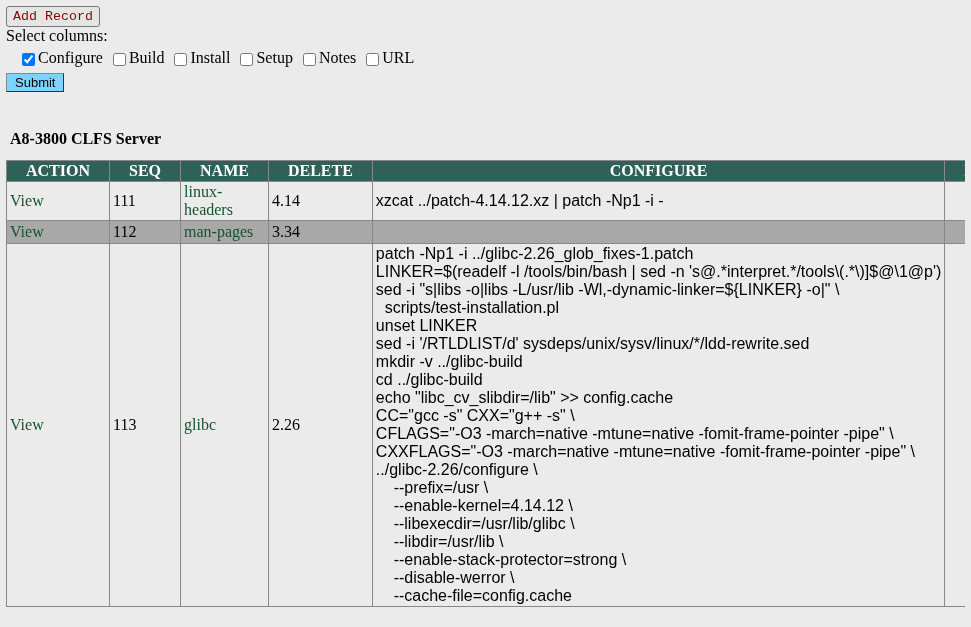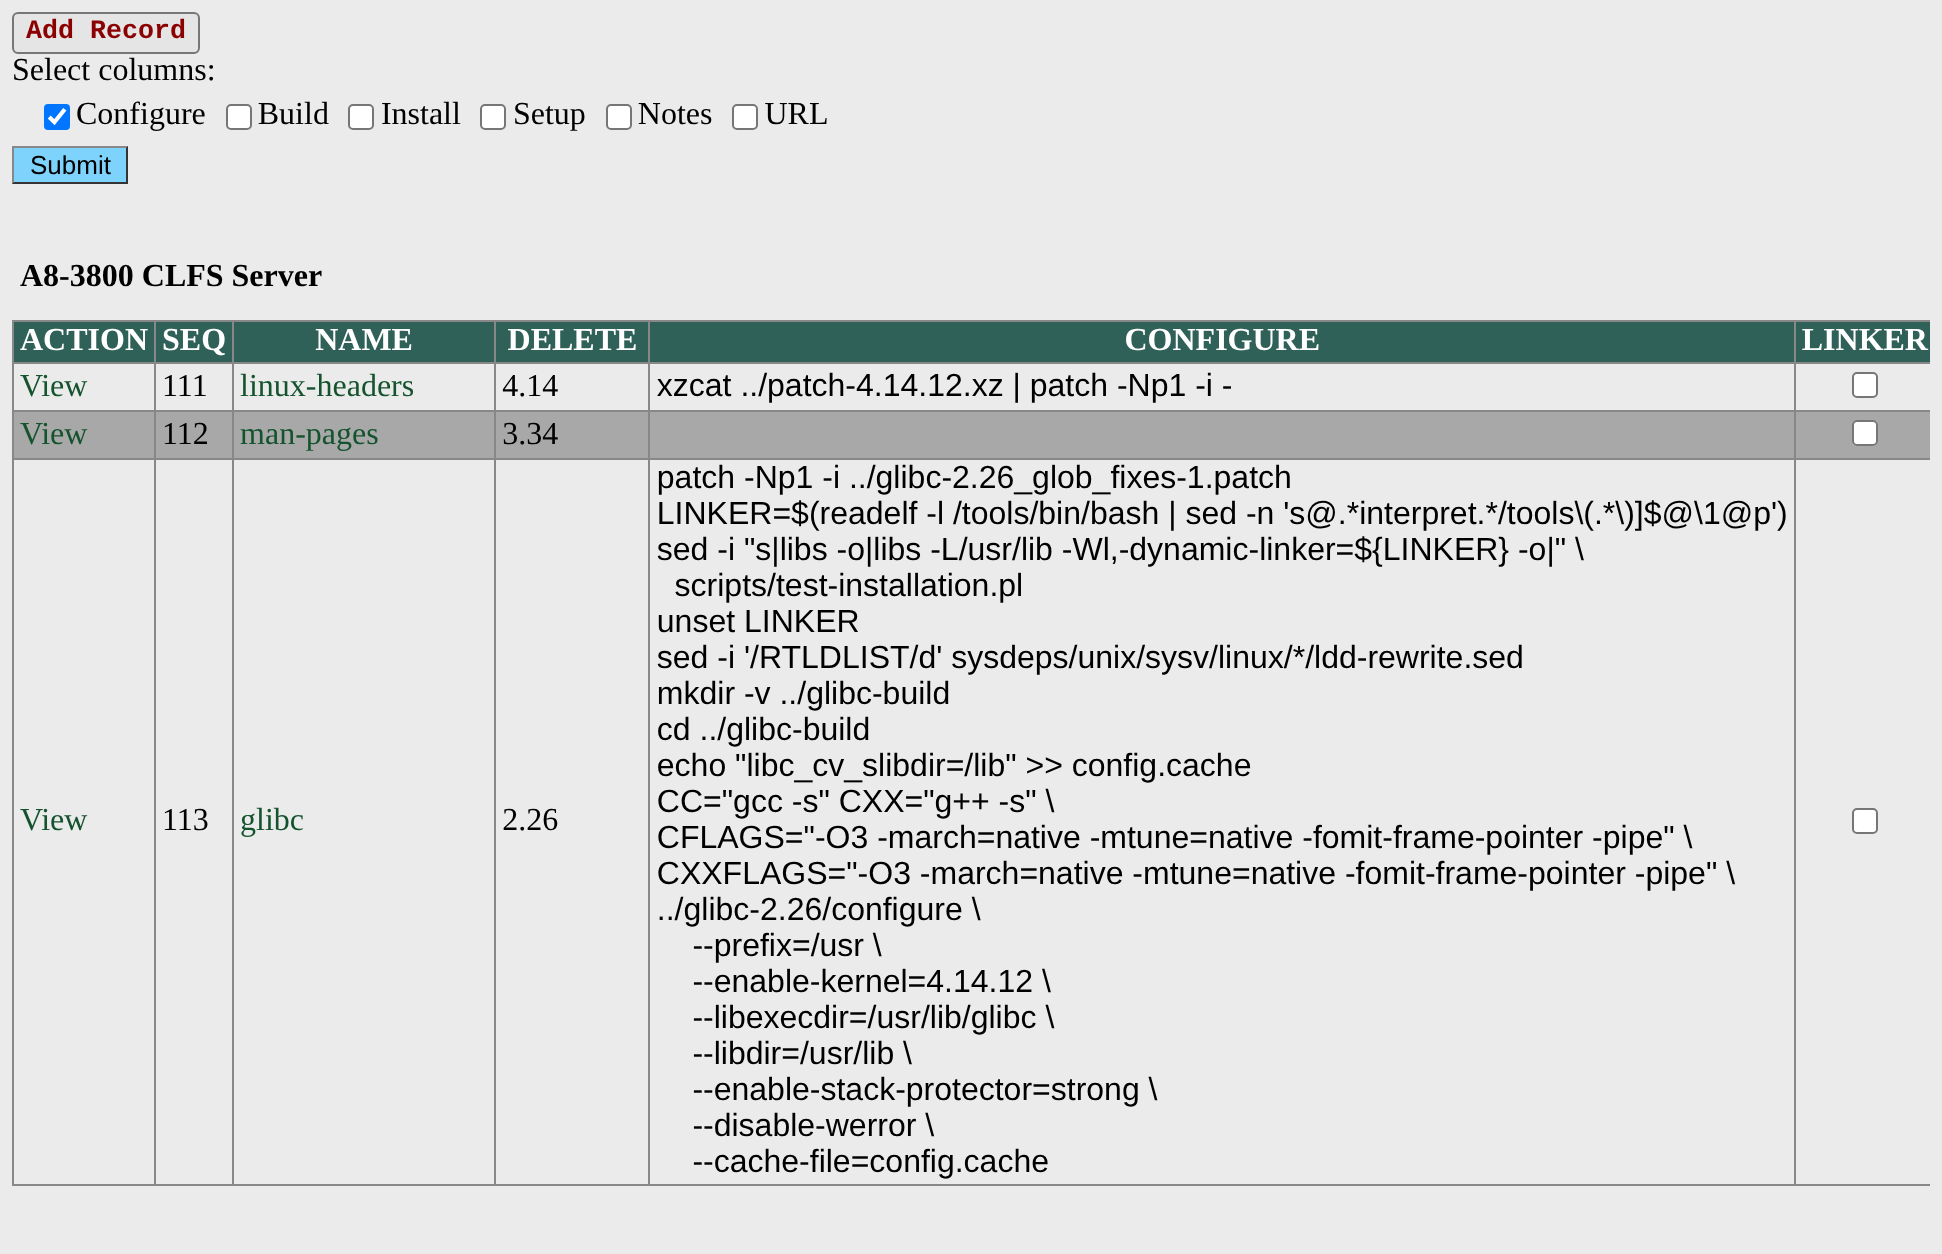--- a/index.html
+++ b/index.html
@@ -4,21 +4,21 @@
   <style>
     body {
       font-family: "Times New Roman", serif;
       font-size: 16px;
       background: #ebebeb;
       margin: 6px;
       color: #000;
     }
     .btn-add {
       font-family: "Courier New", monospace;
-      font-weight: bold;
+      font-weight: normal;
       color: #8b0000;
       background: #e5e5e5;
       border: 1px solid #777;
       border-radius: 3px;
       padding: 2px 6px;
       cursor: pointer;
     }
     .sel-label {
     }
     .cols {
@@ -43,21 +43,21 @@
     }
     table {
       border-collapse: collapse;
       width: 962px;
     }
     th {
       background: #2f6158;
       color: #fff;
       font-weight: bold;
       border: 1px solid #888;
-      padding: 1px 3px;
+      padding: 1px 19px;
       text-align: center;
     }
     td {
       border: 1px solid #888;
       padding: 1px 3px;
       vertical-align: middle;
     }
     tr.odd td  { background: #ebebeb; }
     tr.even td { background: #a8a8a8; }
     a.link { color: #14532d; text-decoration: none; }

